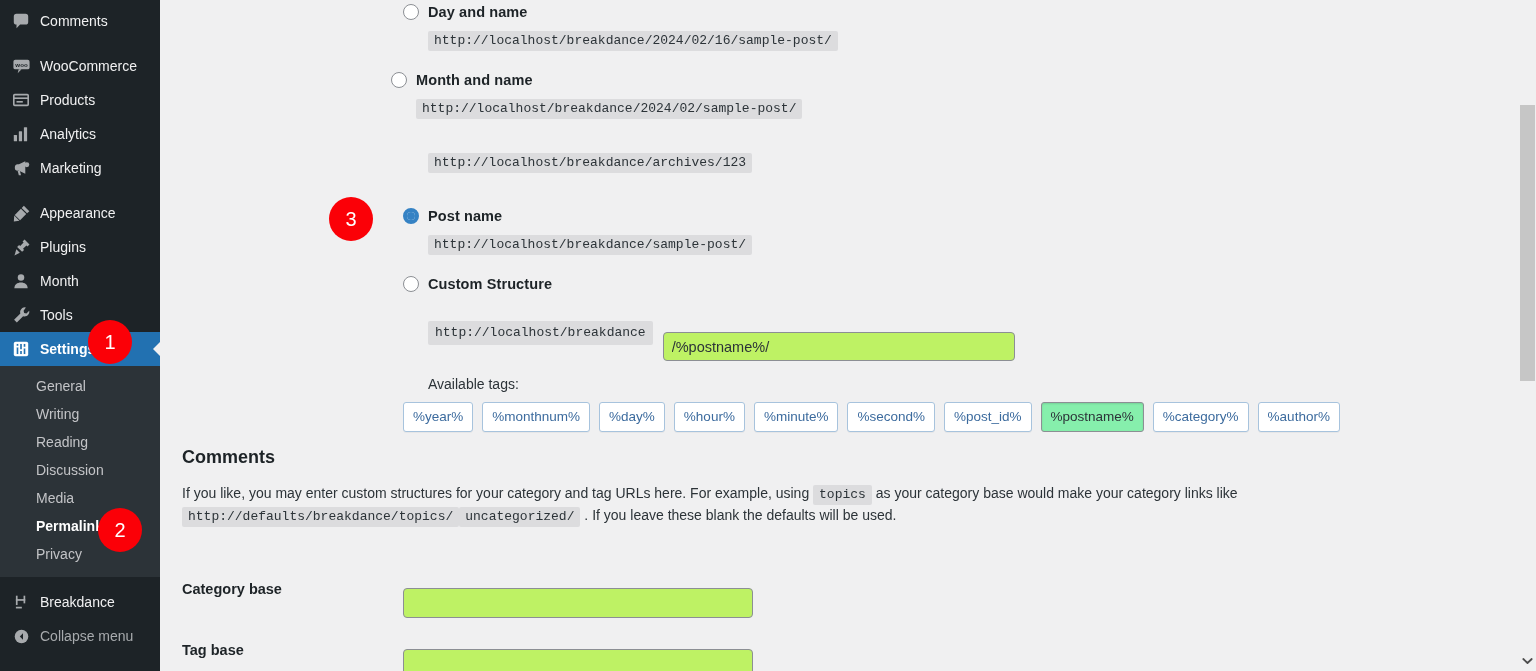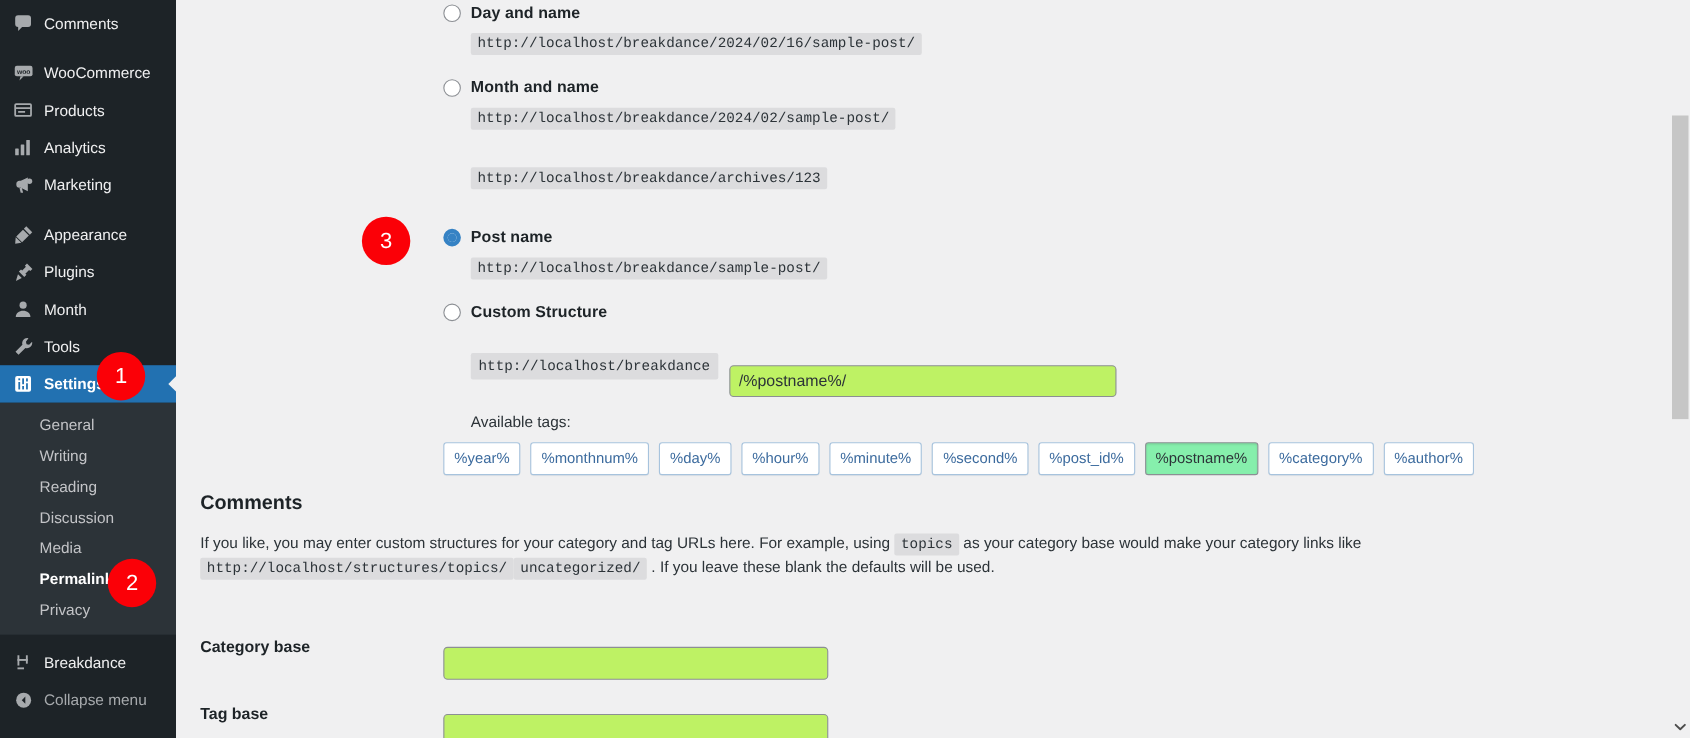--- a/index.html
+++ b/index.html
@@ -373,21 +373,21 @@
     <div class="perma-option" style="position:absolute; left:243px; top:0px;">
       <div class="opt-row">
         <span class="radio"></span>
         <span class="opt-label">Day and name</span>
       </div>
       <div style="margin-left:25px; margin-top:6px;">
         <span class="code-chip">http://localhost/breakdance/2024/02/16/sample-post/</span>
       </div>
     </div>
 
-    <div class="perma-option" style="position:absolute; left:243px; top:68px;">
+    <div class="perma-option" style="position:absolute; left:231px; top:68px;">
       <div class="opt-row">
         <span class="radio"></span>
         <span class="opt-label">Month and name</span>
       </div>
       <div style="margin-left:25px; margin-top:6px;">
         <span class="code-chip">http://localhost/breakdance/2024/02/sample-post/</span>
       </div>
     </div>
 
     <div class="perma-option" style="position:absolute; left:243px; top:136px;">
@@ -431,21 +431,21 @@
         <span class="tag-btn">%author%</span>
       </div>
     </div>
 
     <h2 class="section-title" style="position:absolute; left:22px; top:447px;">Comments</h2>
 
     <div class="opt-desc" style="position:absolute; left:22px; top:483px; width:1250px;">
       <span>If you like, you may enter custom structures for your category and tag URLs here. For example, using</span>
       <span class="code-chip">topics</span>
       <span>as your category base would make your category links like</span>
-      <span class="code-chip">http://localhost/structures/topics/</span><span class="code-chip">uncategorized/</span>
+      <span class="code-chip">http://defaults/breakdance/topics/</span><span class="code-chip">uncategorized/</span>
       <span>. If you leave these blank the defaults will be used.</span>
     </div>
 
     <div style="position:absolute; left:22px; top:560px; display:flex; align-items:center;">
       <span class="field-label" style="width:221px; display:inline-block;">Category base</span>
       <input class="text-input" type="text" style="width: 350px; height: 30px;" value="">
     </div>
 
     <div style="position:absolute; left:22px; top:621px; display:flex; align-items:center;">
       <span class="field-label" style="width:221px; display:inline-block;">Tag base</span>

